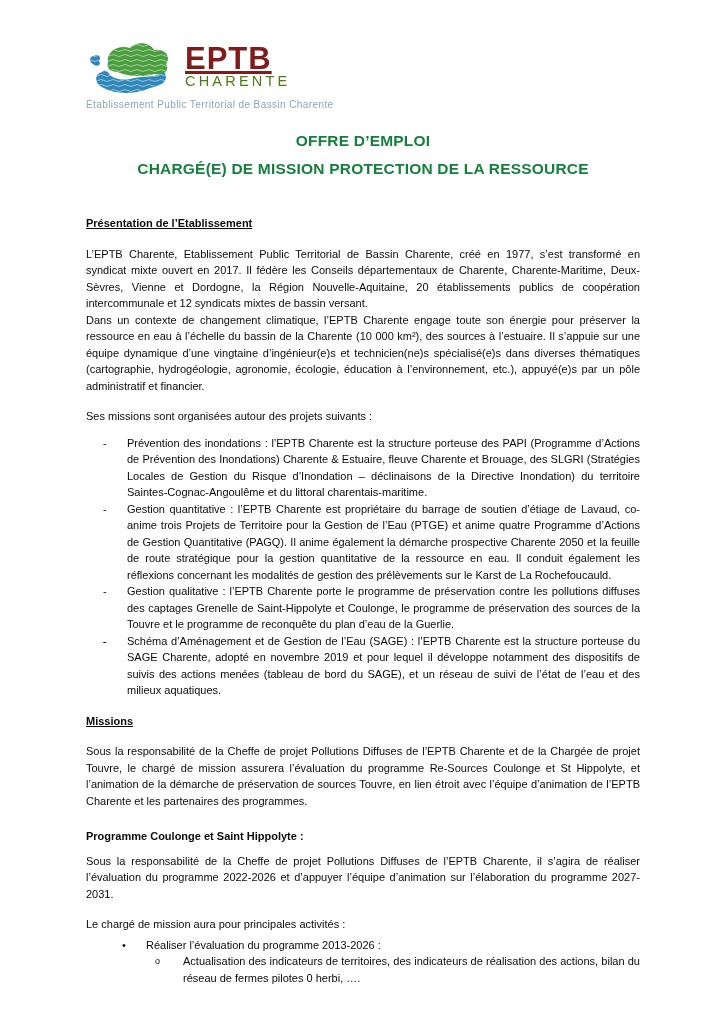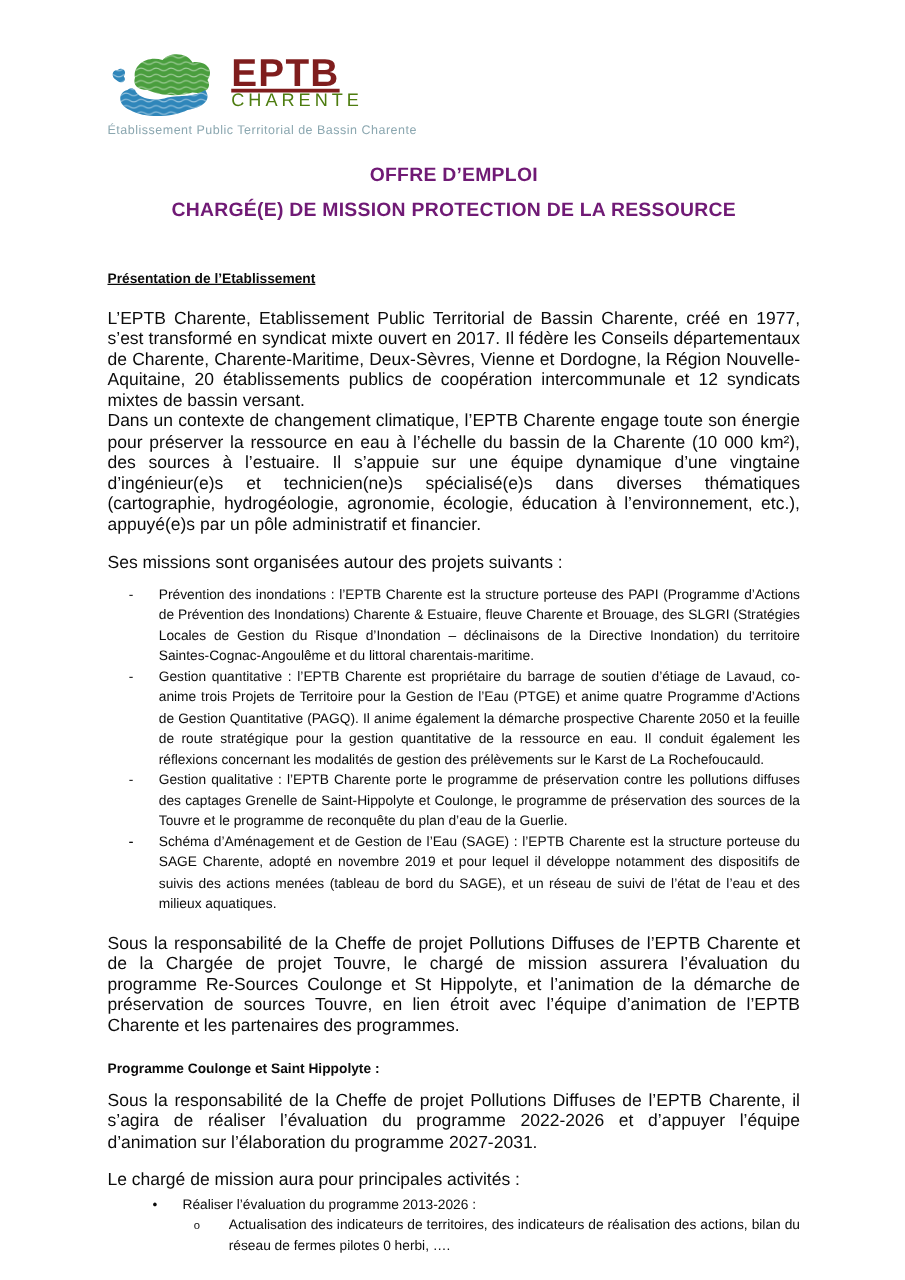--- a/index.html
+++ b/index.html
@@ -28,30 +28,30 @@
     color: #4d7c0f; line-height: 17px; margin-top: 1px;
   }
   .logo-tagline {
     font-size: 10px; color: #8ba7b0; letter-spacing: 0.4px;
     margin-top: 3px; white-space: nowrap;
   }
   
   .doc-title {
     margin-top: 17px; text-align: center;
     font-size: 15.5px; font-weight: bold; line-height: 28px;
-    letter-spacing: 0.2px; color: #701a75;
+    letter-spacing: 0.2px; color: #15803d;
   }
   
   .sec-heading {
     margin: 0; font-size: 11px; font-weight: bold;
     text-decoration: underline; line-height: 16.5px;
   }
   .sec-heading.no-underline { text-decoration: none; }
   .para {
-    margin: 0; font-size: 14px; line-height: 16.5px;
+    margin: 0; font-size: 11px; line-height: 16.5px;
     text-align: justify;
   }
   .mt-sec   { margin-top: 32px; }
   .mt-line  { margin-top: 14px; }
   .mt-half  { margin-top: 10px; }
   .mt-sm    { margin-top: 8px; }
   .mt-xs    { margin-top: 4px; }
   .mt-big   { margin-top: 19px; }
   
   .li {
@@ -114,20 +114,21 @@
       <span class="marker">-</span><span>Gestion qualitative : l’EPTB Charente porte le programme de préservation contre les pollutions diffuses des captages Grenelle de Saint-Hippolyte et Coulonge, le programme de préservation des sources de la Touvre et le programme de reconquête du plan d’eau de la Guerlie.</span>
     </div>
     <div class="li li-dash">
       <span class="marker">-</span>
     </div>
     <div class="li li-dash">
       <span class="marker">-</span><span>Schéma d’Aménagement et de Gestion de l’Eau (SAGE) : l’EPTB Charente est la structure porteuse du SAGE Charente, adopté en novembre 2019 et pour lequel il développe notamment des dispositifs de suivis des actions menées (tableau de bord du SAGE), et un réseau de suivi de l’état de l’eau et des milieux aquatiques.</span>
     </div>
   </div>
 
+  <h2 class="sec-heading mt-line">Missions</h2>
   <p class="para mt-line">Sous la responsabilité de la Cheffe de projet Pollutions Diffuses de l’EPTB Charente et de la Chargée de projet Touvre, le chargé de mission assurera l’évaluation du programme Re-Sources Coulonge et St Hippolyte, et l’animation de la démarche de préservation de sources Touvre, en lien étroit avec l’équipe d’animation de l’EPTB Charente et les partenaires des programmes.</p>
 
   <h3 class="sec-heading no-underline mt-big">Programme Coulonge et Saint Hippolyte :</h3>
   <p class="para mt-sm">Sous la responsabilité de la Cheffe de projet Pollutions Diffuses de l’EPTB Charente, il s’agira de réaliser l’évaluation du programme 2022-2026 et d’appuyer l’équipe d’animation sur l’élaboration du programme 2027-2031.</p>
   <p class="para mt-line">Le chargé de mission aura pour principales activités :</p>
 
   <div class="mt-xs">
     <div class="li li-disc">
       <span class="marker">•</span><span>Réaliser l’évaluation du programme 2013-2026 :</span>
     </div>

